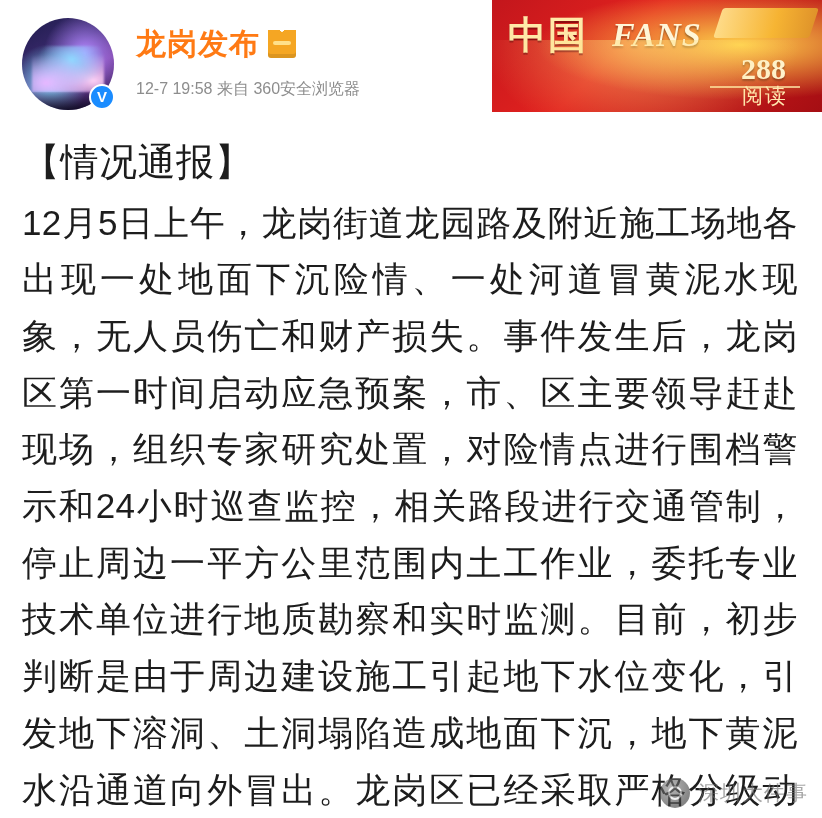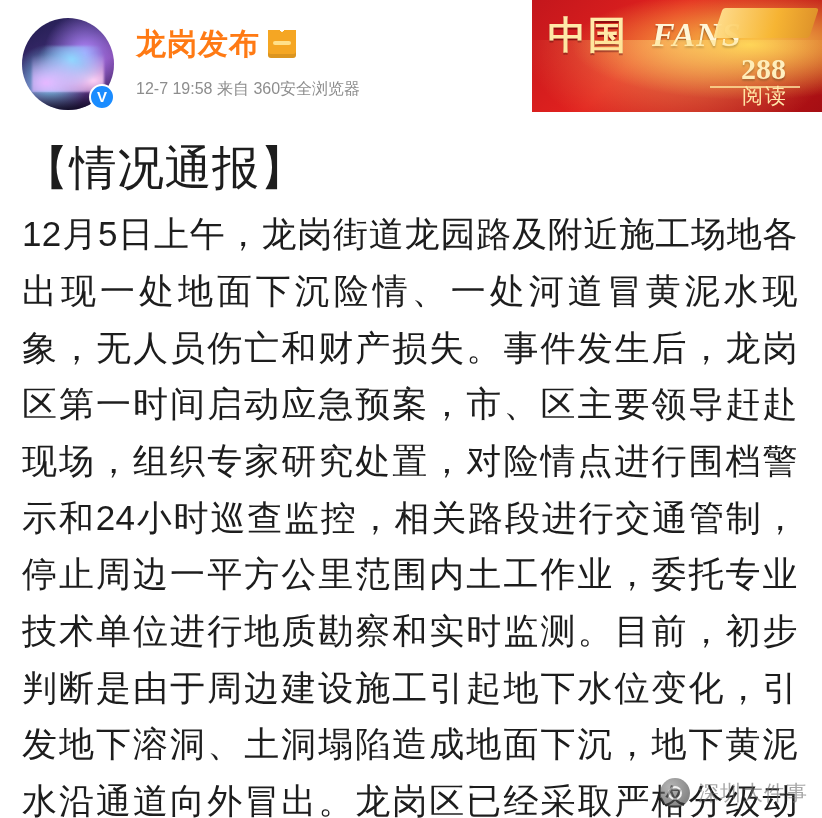--- a/index.html
+++ b/index.html
@@ -133,21 +133,21 @@
   }
   .meta-source {
     color: #8d8d8d;
   }
 
   
   .badge {
     position: absolute;
     right: 0;
     top: 0;
-    width: 290px;
+    width: 330px;
     height: 112px;
     overflow: hidden;
     background:
       radial-gradient(ellipse at 75% 40%, #ffd24a 0%, rgba(255,210,74,0) 58%),
       linear-gradient(135deg, #c3161c 0%, #e2221f 40%, #a50e13 100%);
   }
   .badge::after {
     content: "";
     position: absolute;
     left: -30px; top: 40px;
@@ -213,21 +213,21 @@
     width: 90px;
     height: 2px;
     background: rgba(255,235,170,0.75);
   }
 
   
   .body {
     padding: 10px 24px 0 22px;
   }
   .lead {
-    font-size: 47px;
+    font-size: 38px;
     color: #1d1d1d;
     font-weight: 500;
     line-height: 1.28;
     margin: 6px 0 8px 0;
     letter-spacing: 0.5px;
   }
   .para {
     font-size: 35px;
     color: #1d1d1d;
     line-height: 1.62;

